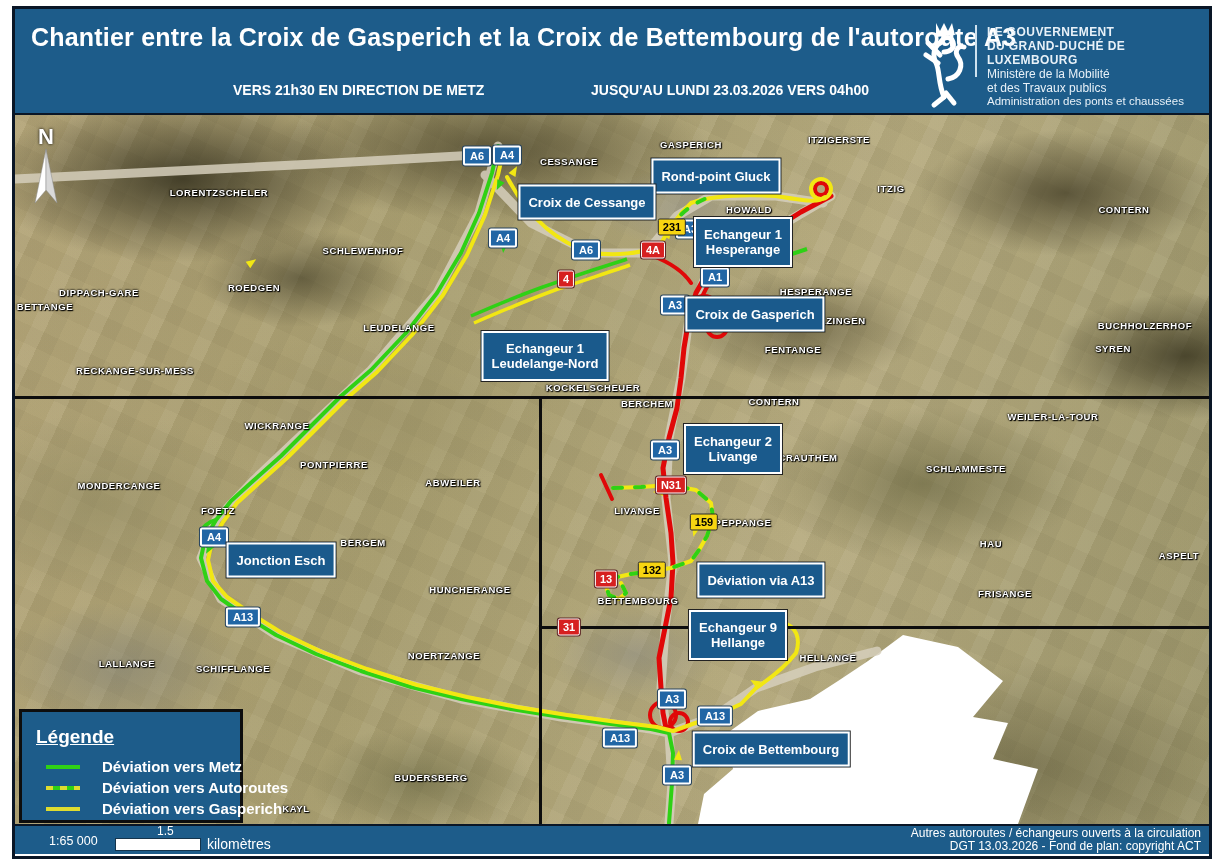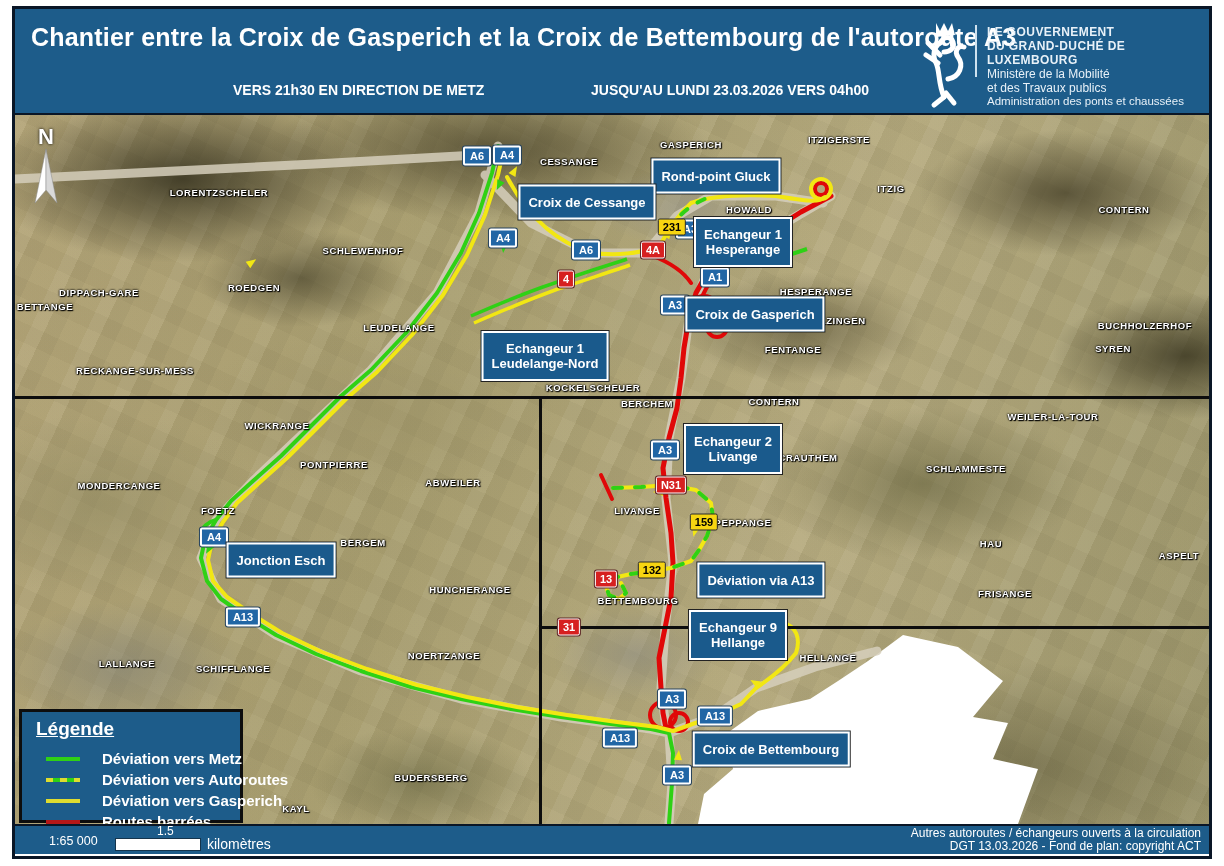--- a/index.html
+++ b/index.html
@@ -54,21 +54,21 @@
          box-shadow:0 0 0 1px #5c2626;}
   .badge.cr{background:#f7d511;color:#000;border:1px solid #2b2b2b;font-size:11px;padding:2px 4px;}
   .ibox{position:absolute;transform:translate(-50%,-50%);background:#1a5a8c;color:#fff;border:2px solid #fff;
         box-shadow:0 0 0 1px #222;font-size:13px;font-weight:bold;text-align:center;
         padding:8px 8px;white-space:nowrap;z-index:5;line-height:15px;}
   .compass{position:absolute;left:14px;top:12px;z-index:4;text-align:center;width:34px;}
   .compass .n{color:#fff;font-size:22px;font-weight:bold;text-shadow:0 0 3px #000;line-height:20px;}
   
   .legend{position:absolute;left:4px;top:594px;width:224px;height:114px;background:#1d5c8a;
           border:3px solid #0d0d0d;box-sizing:border-box;z-index:6;color:#fff;}
-  .legend-title{font-size:19px;font-weight:bold;text-decoration:underline;margin:6px 0 8px 14px;}
+  .legend-title{font-size:19px;font-weight:bold;text-decoration:underline;margin:14px 0 8px 14px;}
   .legend-row{display:flex;align-items:center;height:21px;}
   .legend-swatch{width:34px;height:4px;margin-left:24px;margin-right:22px;flex:none;}
   .legend-label{font-size:15px;font-weight:bold;white-space:nowrap;}
   .sw-metz{background:#2fd115;}
   .sw-gasperich{background:#dedc2f;}
   .sw-autoroutes{background:repeating-linear-gradient(90deg,#dedc2f 0 7px,#2fd115 7px 14px);}
   .sw-barrees{background:#b51818;}
   
   .footer{position:relative;width:100%;height:30px;background:#1d5c8a;border-top:2px solid #0a1626;box-sizing:border-box;color:#fff;}
   .scale-ratio{position:absolute;left:34px;top:8px;font-size:12.5px;}

